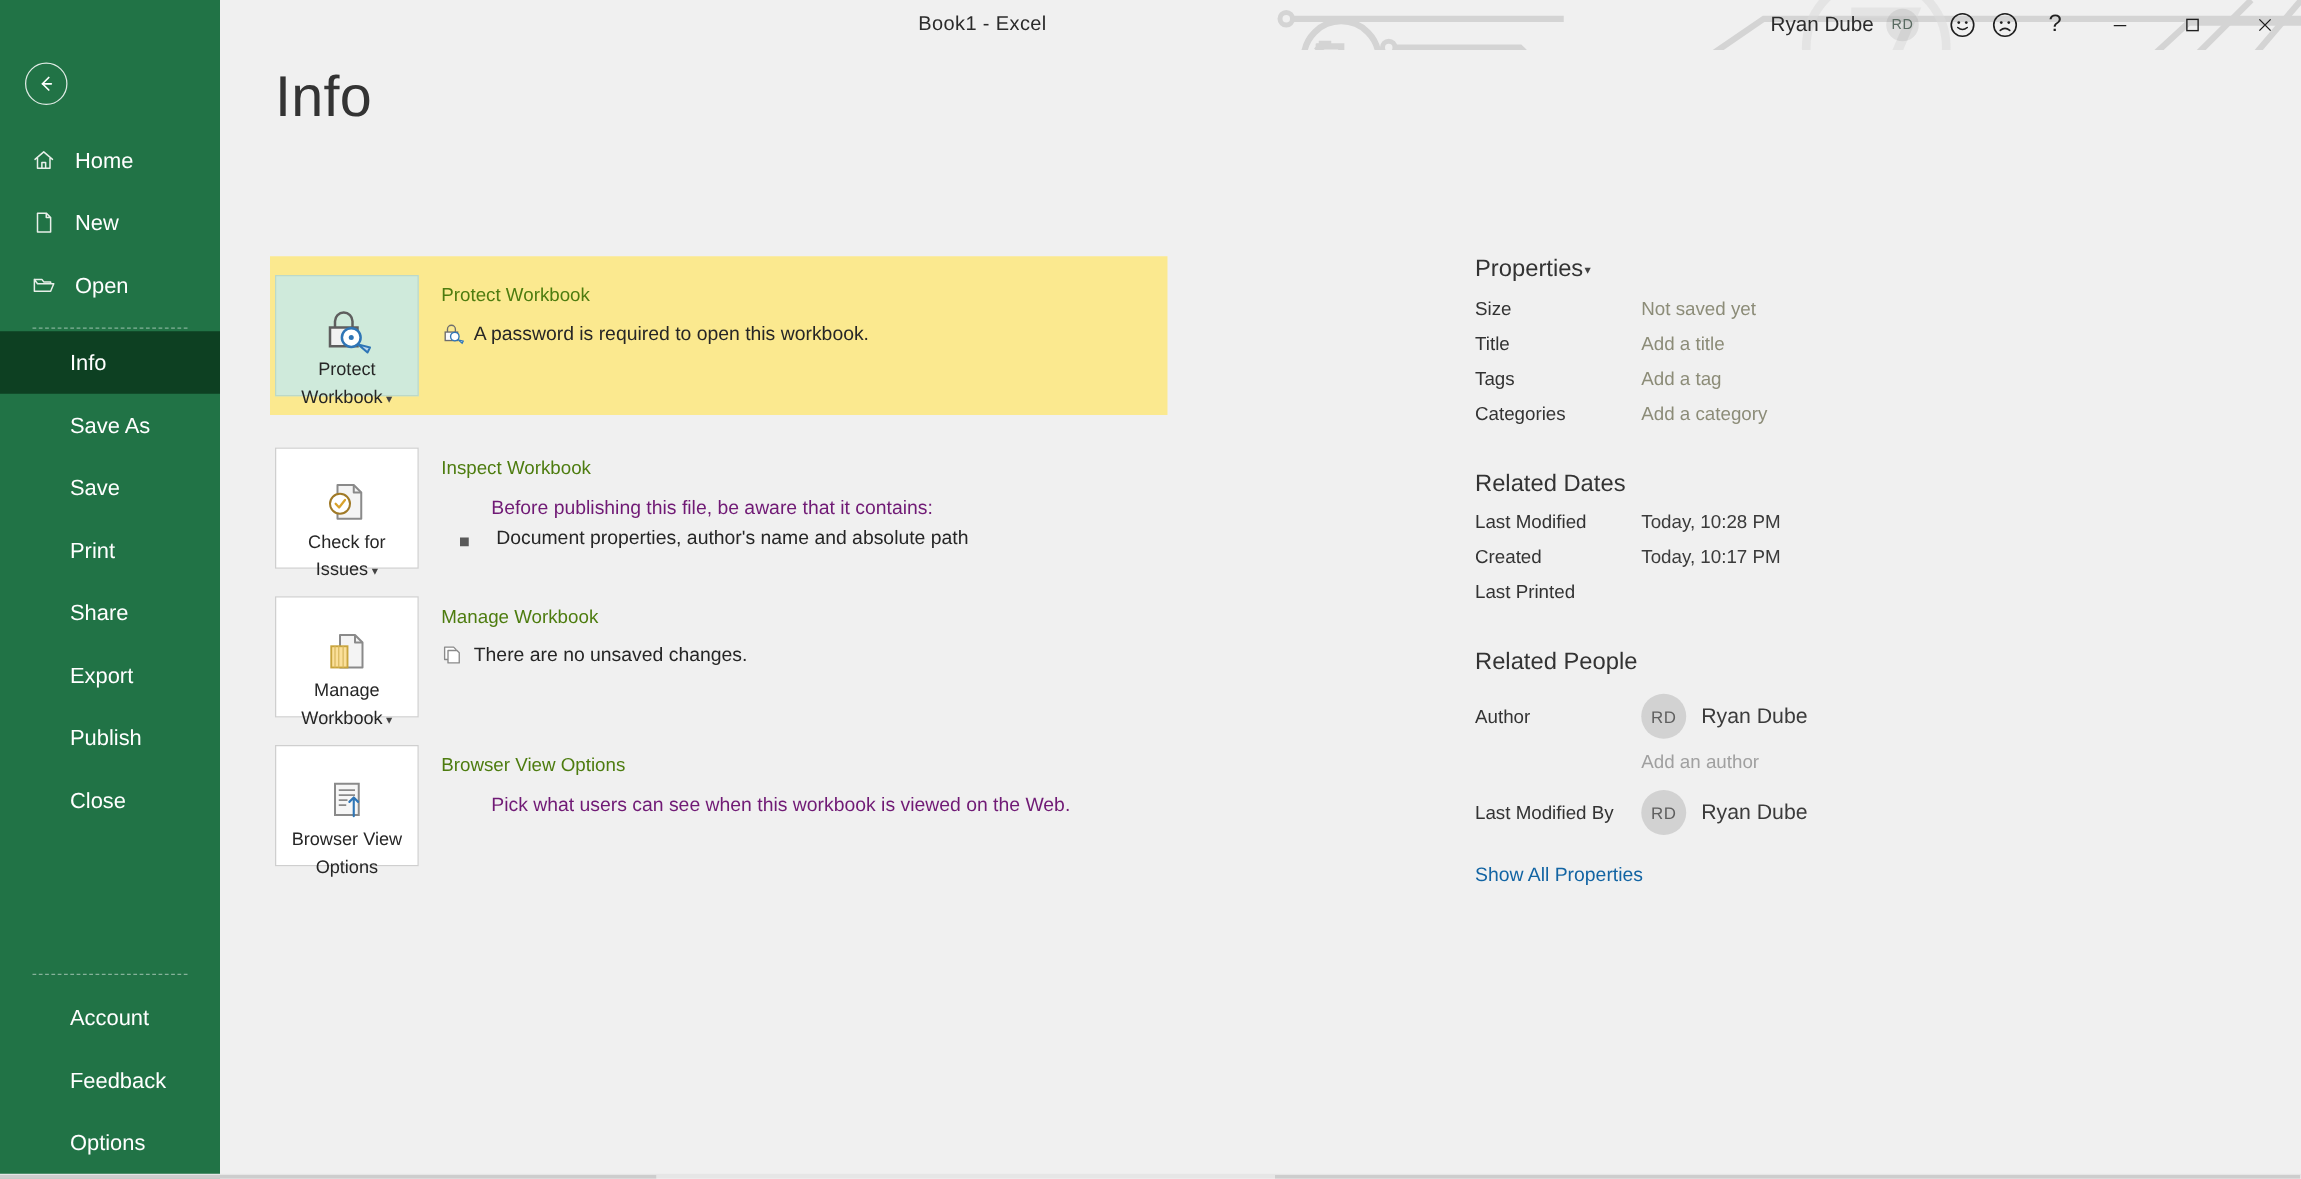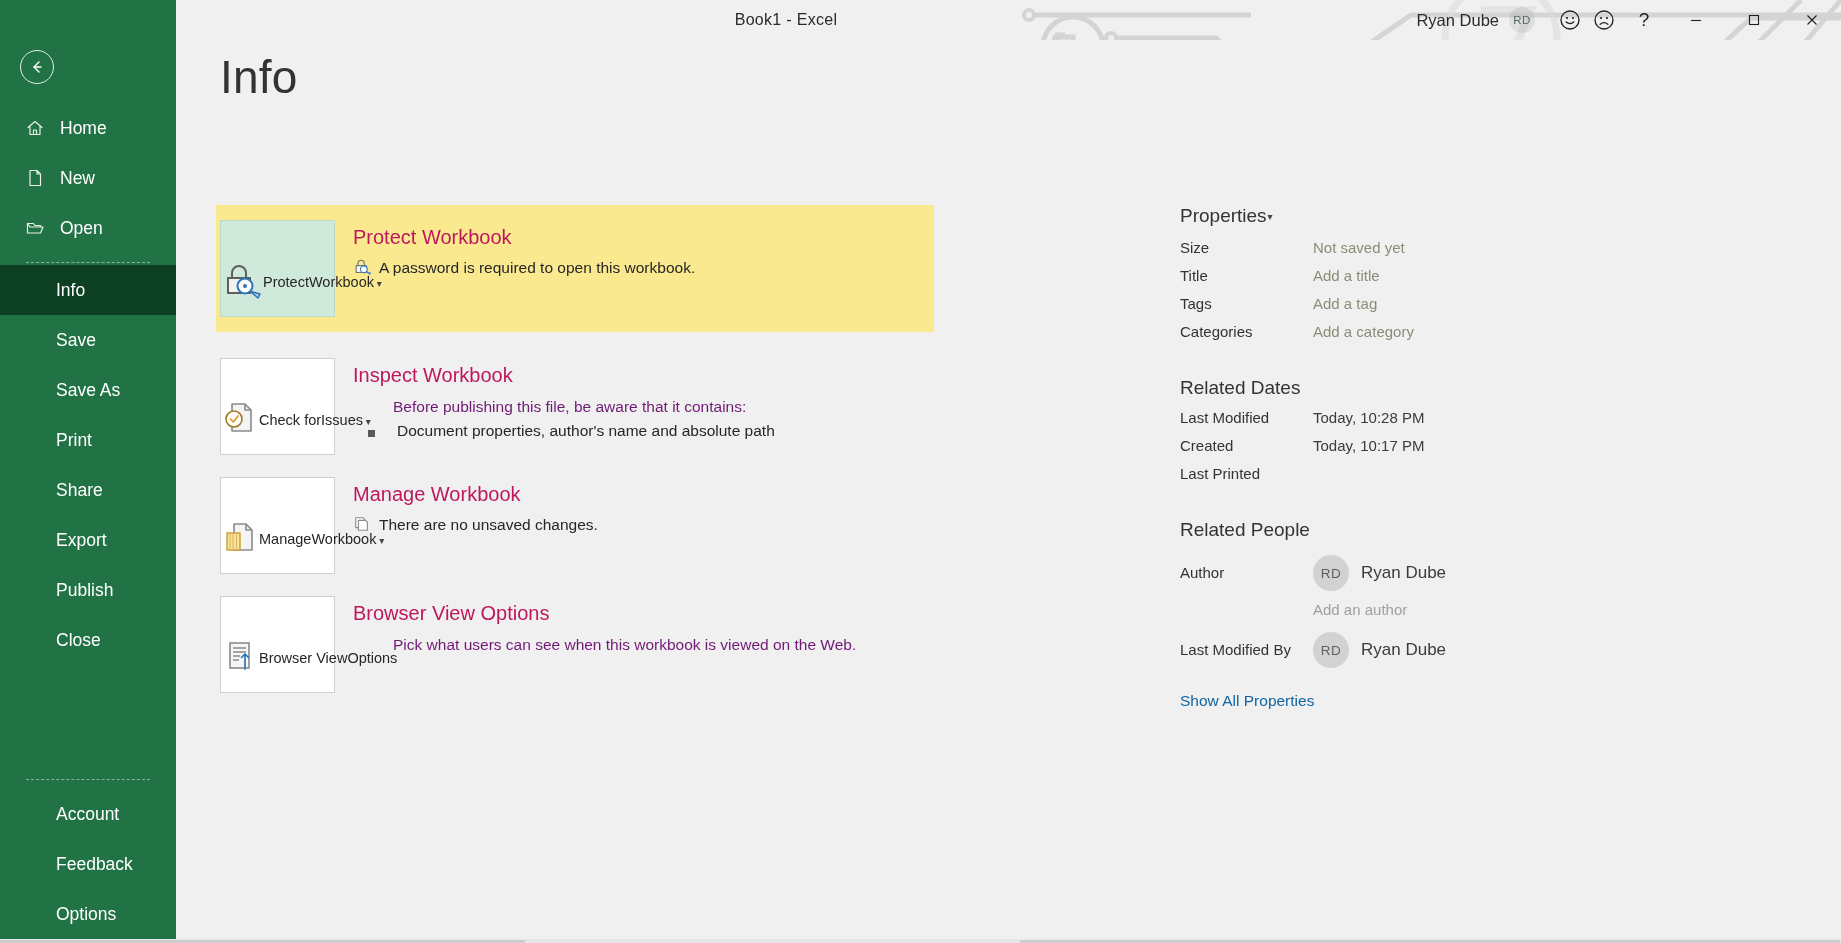--- a/index.html
+++ b/index.html
@@ -102,35 +102,35 @@
 
   .left-col { position: absolute; left: 44px; top: 165px; width: 720px; }
 
   .card { position: relative; margin-bottom: 8px; }
   .card.highlight { background: #fbe98f; padding: 15px 0; width: 718px; margin-left: -4px; padding-left: 4px; }
 
   .card-row { display: flex; }
   .big-btn {
     width: 115px; height: 97px; flex: none;
     border: 1px solid #cfcfcf; background: #ffffff;
-    display: flex; flex-direction: row;
+    display: flex; flex-direction: column;
     align-items: center; justify-content: flex-start;
     padding-top: 25px;
     cursor: pointer;
   }
   .big-btn.green { background: #cfeadb; border-color: #bcd9c8; }
   .big-btn .glyph { height: 40px; display:flex; align-items:center; justify-content:center; }
   .big-btn .btxt {
     font-size: 14.5px; line-height: 19px; color: #262626; text-align: center;
     margin-top: 3px; white-space: nowrap;
   }
   .caret { font-size: 10px; color: #444; }
 
   .card-body { padding-left: 18px; padding-top: 2px; }
-  .card-h { font-size: 20px; font-weight: 400; color: #be185d; line-height: 30px; }
+  .card-h { font-size: 15px; font-weight: 400; color: #4d7c0f; line-height: 30px; }
   .card-line {
     display: flex; align-items: flex-start;
     font-size: 15.5px; color: #262626; margin-top: 5px; line-height: 22px;
   }
   .card-line .linco { width: 26px; flex: none; display:flex; align-items:center; justify-content:flex-start; padding-top:1px;}
   .card-sub { font-size: 15.5px; color: #701a75; margin-top: 6px; line-height: 22px; margin-left: 40px; }
   .bullet-row { display: flex; align-items: flex-start; margin-top: 4px; font-size: 15.5px; color: #262626; }
   .bullet-sq { width: 7px; height: 7px; background: #595959; margin: 8px 22px 0 15px; flex:none; }
 
   
@@ -200,24 +200,24 @@
         <span>Open</span>
       </div>
       <div class="nav-sep"></div>
     </div>
 
     <div class="nav-mid">
       <div class="nav-item no-ico active">
         <span>Info</span>
       </div>
       <div class="nav-item no-ico">
+        <span>Save As</span>
+      </div>
+      <div class="nav-item no-ico">
         <span>Save</span>
-      </div>
-      <div class="nav-item no-ico">
-        <span>Save As</span>
       </div>
       <div class="nav-item no-ico">
         <span>Print</span>
       </div>
       <div class="nav-item no-ico">
         <span>Share</span>
       </div>
       <div class="nav-item no-ico">
         <span>Export</span>
       </div>

